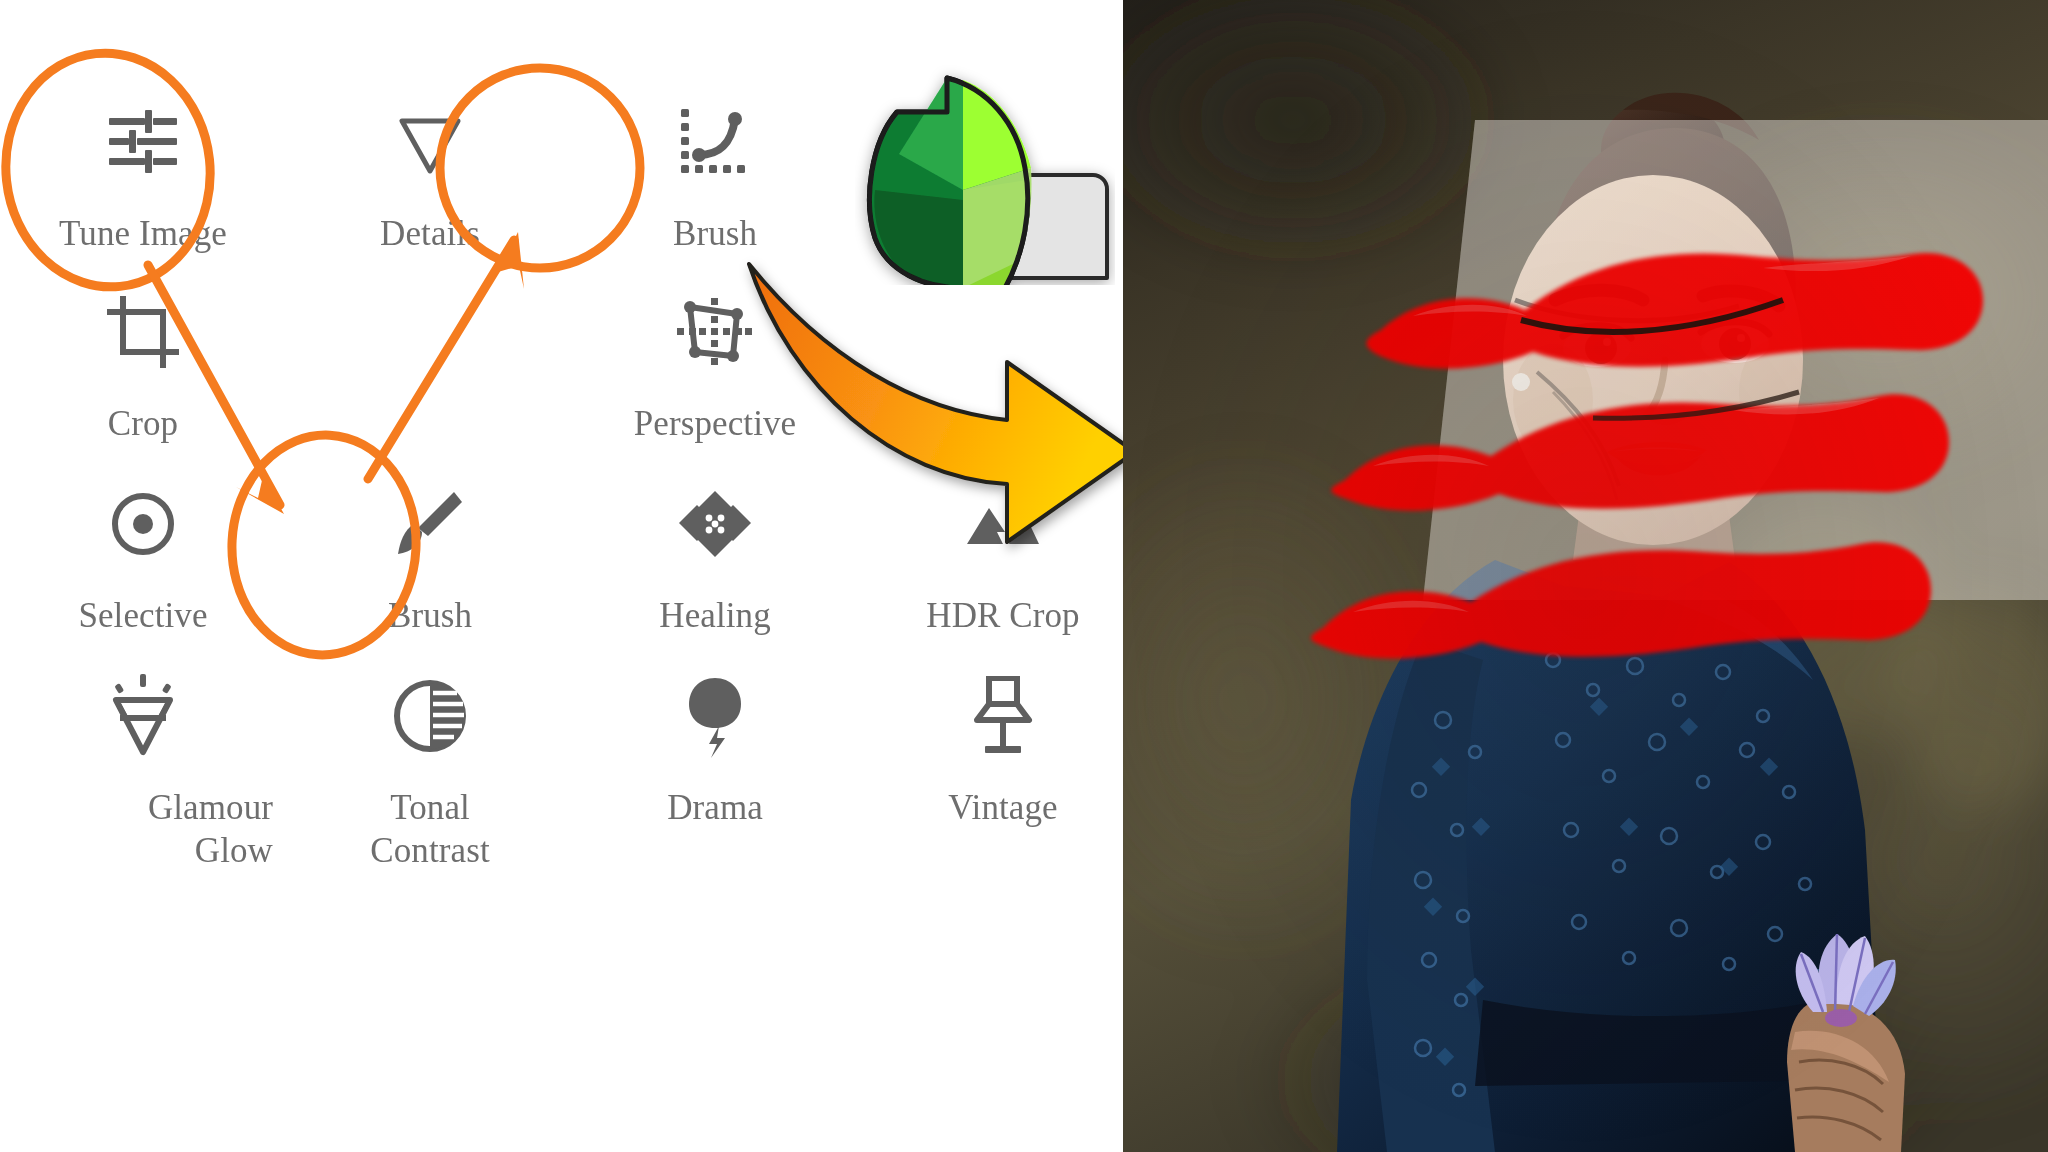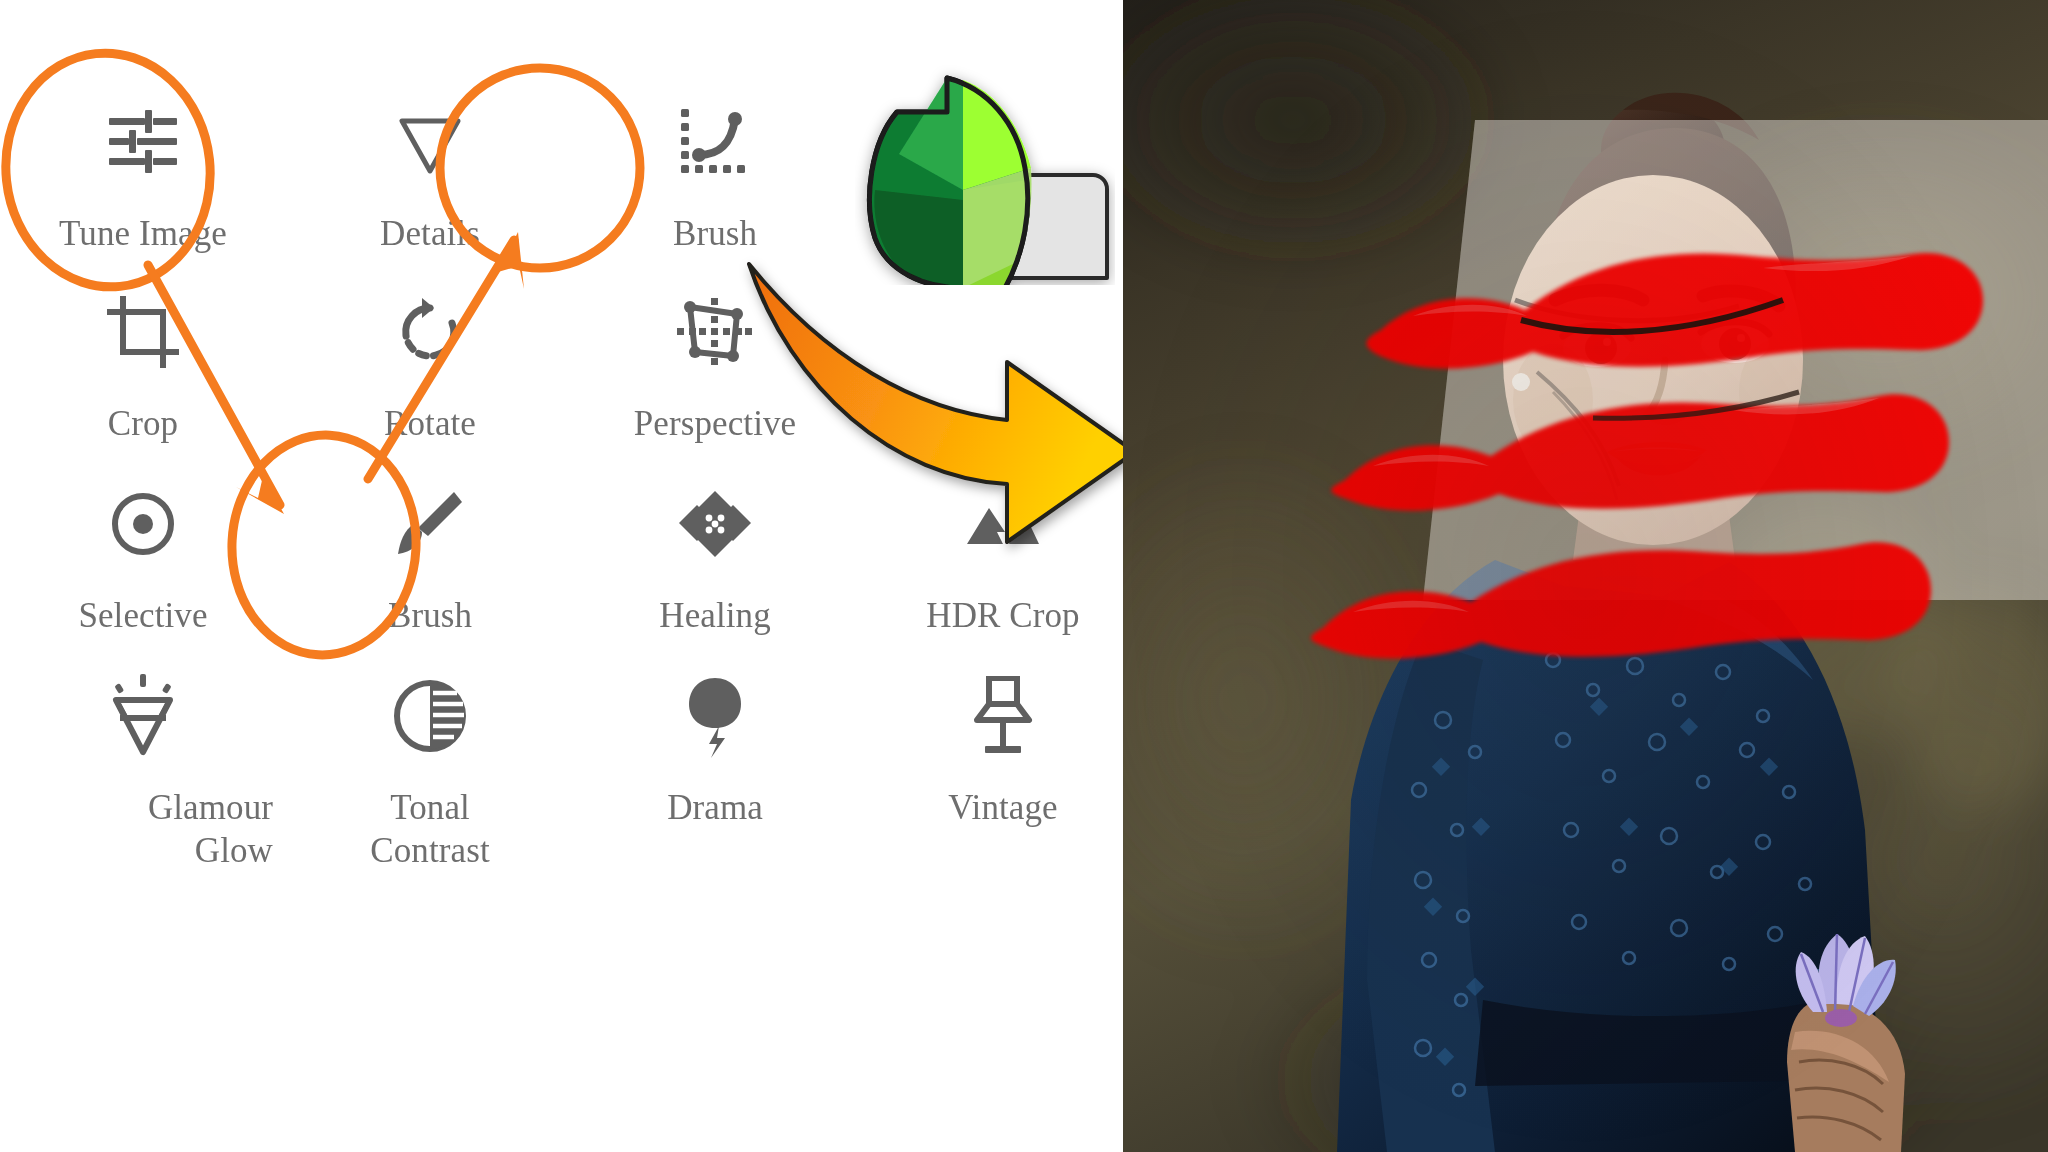--- a/index.html
+++ b/index.html
@@ -151,29 +151,20 @@
           <svg width="72" height="72" viewBox="0 0 72 72">
             <g stroke="#5f5f5f" stroke-width="6" fill="none" stroke-linecap="square">
               <path d="M16 2 L16 56 L70 56"></path>
               <path d="M2 16 L56 16 L56 70"></path>
             </g>
           </svg>
         </div>
         <div class="tool-label">Crop</div>
       </div>
 
-      <div class="tool-item" style="left:430px; top:284px;">
-        <div class="tool-icon">
-          <svg width="72" height="72" viewBox="0 0 72 72">
-            <path d="M36 12 A24 24 0 1 0 58 27" fill="none" stroke="#5f5f5f" stroke-width="7" stroke-linecap="round" stroke-dasharray="42 7 8 7 8 7 60"></path>
-            <path d="M28 2 L40 12 L28 22 Z" fill="#5f5f5f"></path>
-          </svg>
-        </div>
-        <div class="tool-label">Rotate</div>
-      </div>
 
       <div class="tool-item" style="left:715px; top:284px;">
         <div class="tool-icon">
           <svg width="80" height="76" viewBox="0 0 80 76">
             <path d="M15 13 L62 20 L58 62 L20 58 Z" fill="none" stroke="#5f5f5f" stroke-width="6" stroke-linejoin="round"></path>
             <g fill="#5f5f5f">
               <circle cx="15" cy="13" r="6"></circle>
               <circle cx="62" cy="20" r="6"></circle>
               <circle cx="58" cy="62" r="6"></circle>
               <circle cx="20" cy="58" r="6"></circle>

